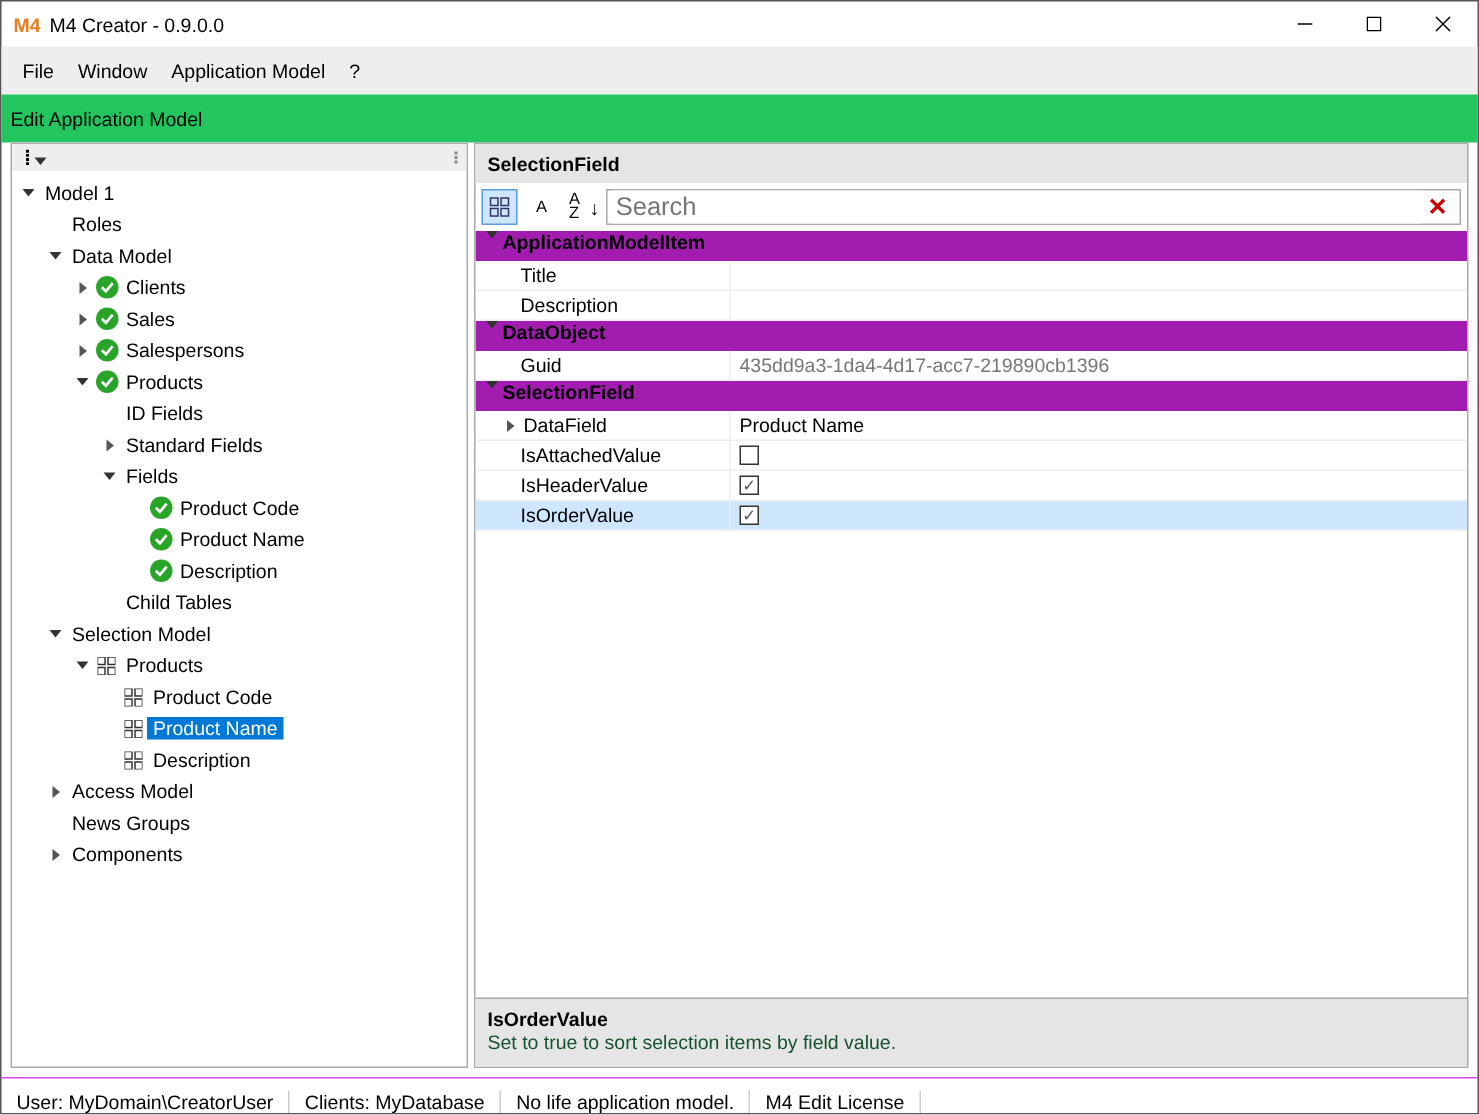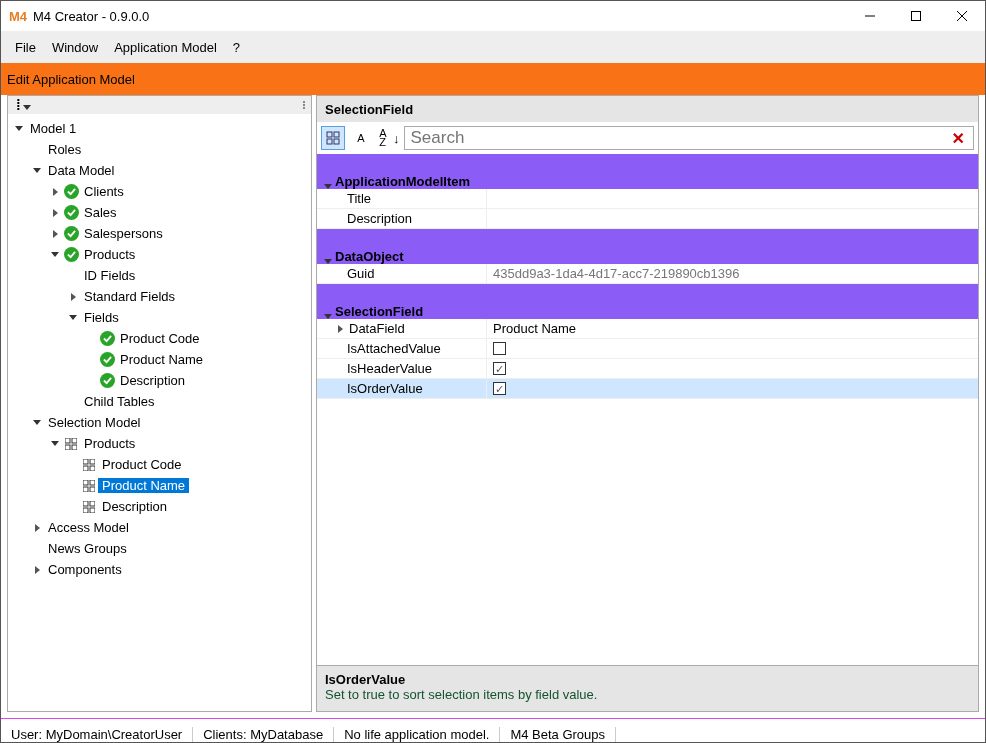--- a/index.html
+++ b/index.html
@@ -9,21 +9,21 @@
   .titlebar { display:flex; align-items:center; height:30px; padding-left:8px; }
   .titlebar .logo { width:18px; height:18px; margin-right:6px; display:flex; align-items:center; justify-content:center; }
   .titlebar .title { flex:1; }
   .winbtns { display:flex; height:100%; }
   .winbtn { width:46px; display:flex; align-items:center; justify-content:center; }
   .winbtn svg { width:10px; height:10px; }
   
   .menubar { display:flex; align-items:center; height:32px; background:#eee; padding:0 6px; gap:0; }
   .menubar .menuitem { padding:2px 8px; }
   
-  .toolbarrow { display:flex; align-items:center; padding:16px 6px; height:24px; background:#f97316;}
+  .toolbarrow { display:flex; align-items:center; padding:16px 6px; height:24px; background:#22c55e;}
   .toolbarrow .lbl { flex:1; }
   
   .droptoolbar { height:18px; background:#eee; display:flex; align-items:center; padding:0 4px; gap:2px; }
   .droptoolbar .ddrop { display:flex; align-items:center; gap:2px; font-size:14px; font-weight:bold; padding:0 4px;}
   .droptoolbar .spacer { flex:1; }
   .droptoolbar .vgrip { width:6px; display:flex; flex-direction:column; gap:1px; align-items:center;}
   .dot { width:2px; height:2px; background:#888; }
   
   .main { flex:1; display:flex; min-height:0; padding:0 6px 6px 6px; gap:4px;}
   .treewrap { width:305px; border:1px solid #aaa; display:flex; flex-direction:column; background:#fff; position:relative;}
@@ -43,21 +43,21 @@
   
   .proppanel { flex:1; display:flex; flex-direction:column; border:1px solid #aaa; }
   .propheader { background:#e5e5e5; height:26px; display:flex; align-items:center; padding:0 8px; font-weight:bold; }
   .toolsearch { display:flex; align-items:center; gap:4px; padding:4px; }
   .toolbtn { width:24px; height:24px; border:1px solid #888; background:#fff; display:flex; align-items:center; justify-content:center;}
   .toolbtn.active { background:#cfe6ff; border-color:#5a9de0;}
   .searchbox { flex:1; height:24px; border:1px solid #aaa; display:flex; align-items:center; padding:0 4px; }
   .searchbox input { border:none; outline:none; flex:1; font-size:17px; }
   .searchbox .clear { color:#c00; font-size:16px; font-weight:bold; padding:0 4px; }
   .proplist { flex:1; overflow:auto; }
-  .catrow { display:flex; align-items:flex-end; background:#8b5cf6; font-weight:bold; height:35px; padding-left:4px;}
+  .catrow { display:flex; align-items:flex-start; background:#a21caf; font-weight:bold; height:20px; padding-left:4px;}
   .catrow .expander { width:14px; }
   .proprow { display:flex; height:20px; border-bottom:1px solid #eee; }
   .proprow .pname { width:170px; padding-left:30px; display:flex; align-items:center; border-right:1px solid #eee;}
   .proprow .pname.sub { padding-left:16px; }
   .proprow.selected { background:#cfe6ff; }
   .proprow .pval { flex:1; display:flex; align-items:center; padding-left:6px; color:#555;}
   .proprow .pval.readonly { color:#777; }
   .chkbox { width:13px; height:13px; border:1px solid #333; background:#fff; display:flex; align-items:center; justify-content:center;}
   .chkbox.checked::after { content:"✓"; font-size:11px; line-height:10px; }
   .desc { border-top:1px solid #aaa; background:#e5e5e5; padding:6px 8px; height:46px;}
@@ -437,16 +437,16 @@
         <div class="dtitle">IsOrderValue</div>
         <div class="dtext">Set to true to sort selection items by field value.</div>
       </div>
     </div>
   </div>
 
   <div class="statusbar">
     <div class="statuscell">User: MyDomain\CreatorUser</div>
     <div class="statuscell">Clients: MyDatabase</div>
     <div class="statuscell">No life application model.</div>
-    <div class="statuscell">M4 Beta Groups</div>
+    <div class="statuscell">M4 Edit License</div>
   </div>
 
 </div>
 
 </body></html>

